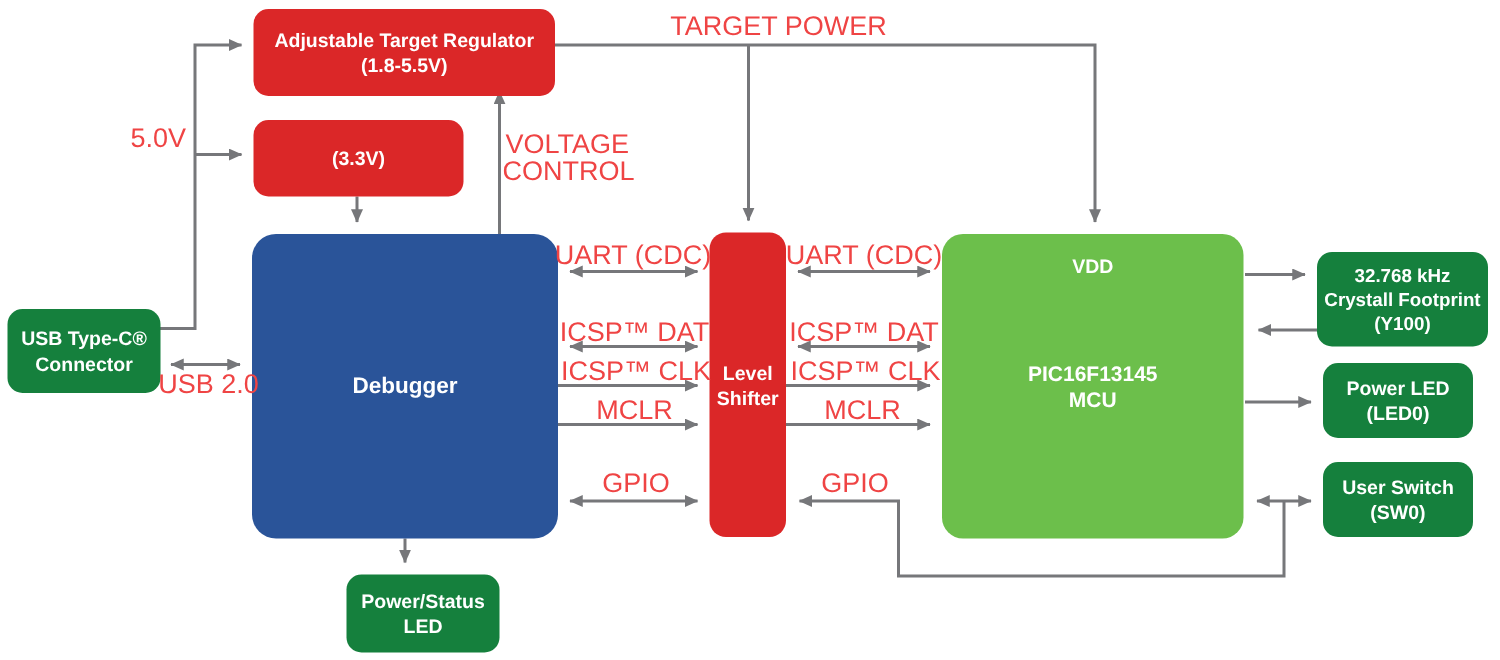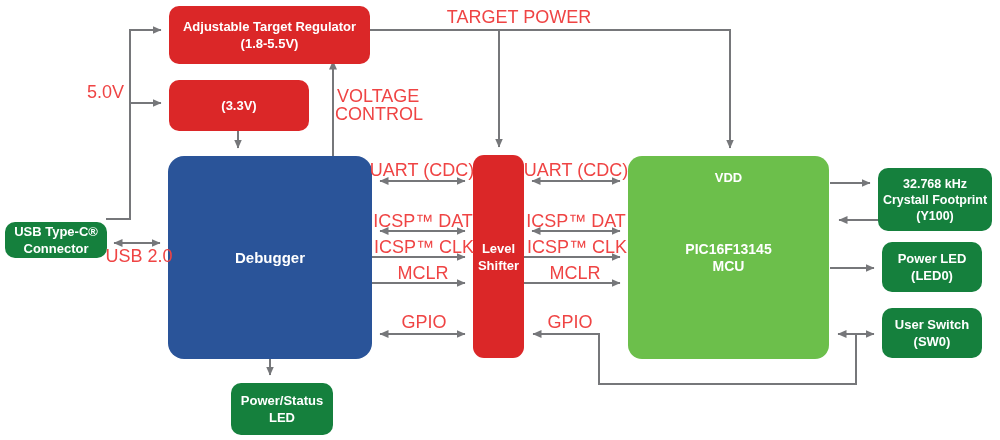--- a/index.html
+++ b/index.html
@@ -22,21 +22,21 @@
     font-size:13px; line-height:17px;
     text-align:center; white-space:nowrap;
   }
   .red    { background:#db2728; }
   .blue   { background:#2a5499; }
   .green  { background:#6cbf4b; }
   .orange { background:#15803d; }
 
   #blk-adj-reg      { left:169px; top:6px;   width:201px; height:58px;  border-radius:10px; }
   #blk-dbg-reg      { left:169px; top:80px;  width:140px; height:51px;  border-radius:10px; }
-  #blk-usb          { left:5px;   top:206px; width:102px; height:36px;  border-radius:10px;margin-top:16px; }
+  #blk-usb          { left:5px;   top:206px; width:102px; height:56px;  border-radius:10px; }
   #blk-debugger     { left:168px; top:156px; width:204px; height:203px; border-radius:16px; font-size:15px; }
   #blk-level-shift  { left:473px; top:155px; width:51px;  height:203px; border-radius:11px; }
   #blk-mcu          { left:628px; top:156px; width:201px; height:203px; border-radius:14px; font-size:14px; }
   #blk-crystal      { left:878px; top:168px; width:114px; height:63px;  border-radius:10px; font-size:12.5px; line-height:16px; }
   #blk-user-led     { left:882px; top:242px; width:100px; height:50px;  border-radius:10px; }
   #blk-user-switch  { left:882px; top:308px; width:100px; height:50px;  border-radius:10px; }
   #blk-power-led    { left:219px; top:383px; width:102px; height:52px;  border-radius:10px;margin-left:12px; }
 
   #blk-mcu .vdd {
     position:absolute; top:3px; left:0; width:100%;

